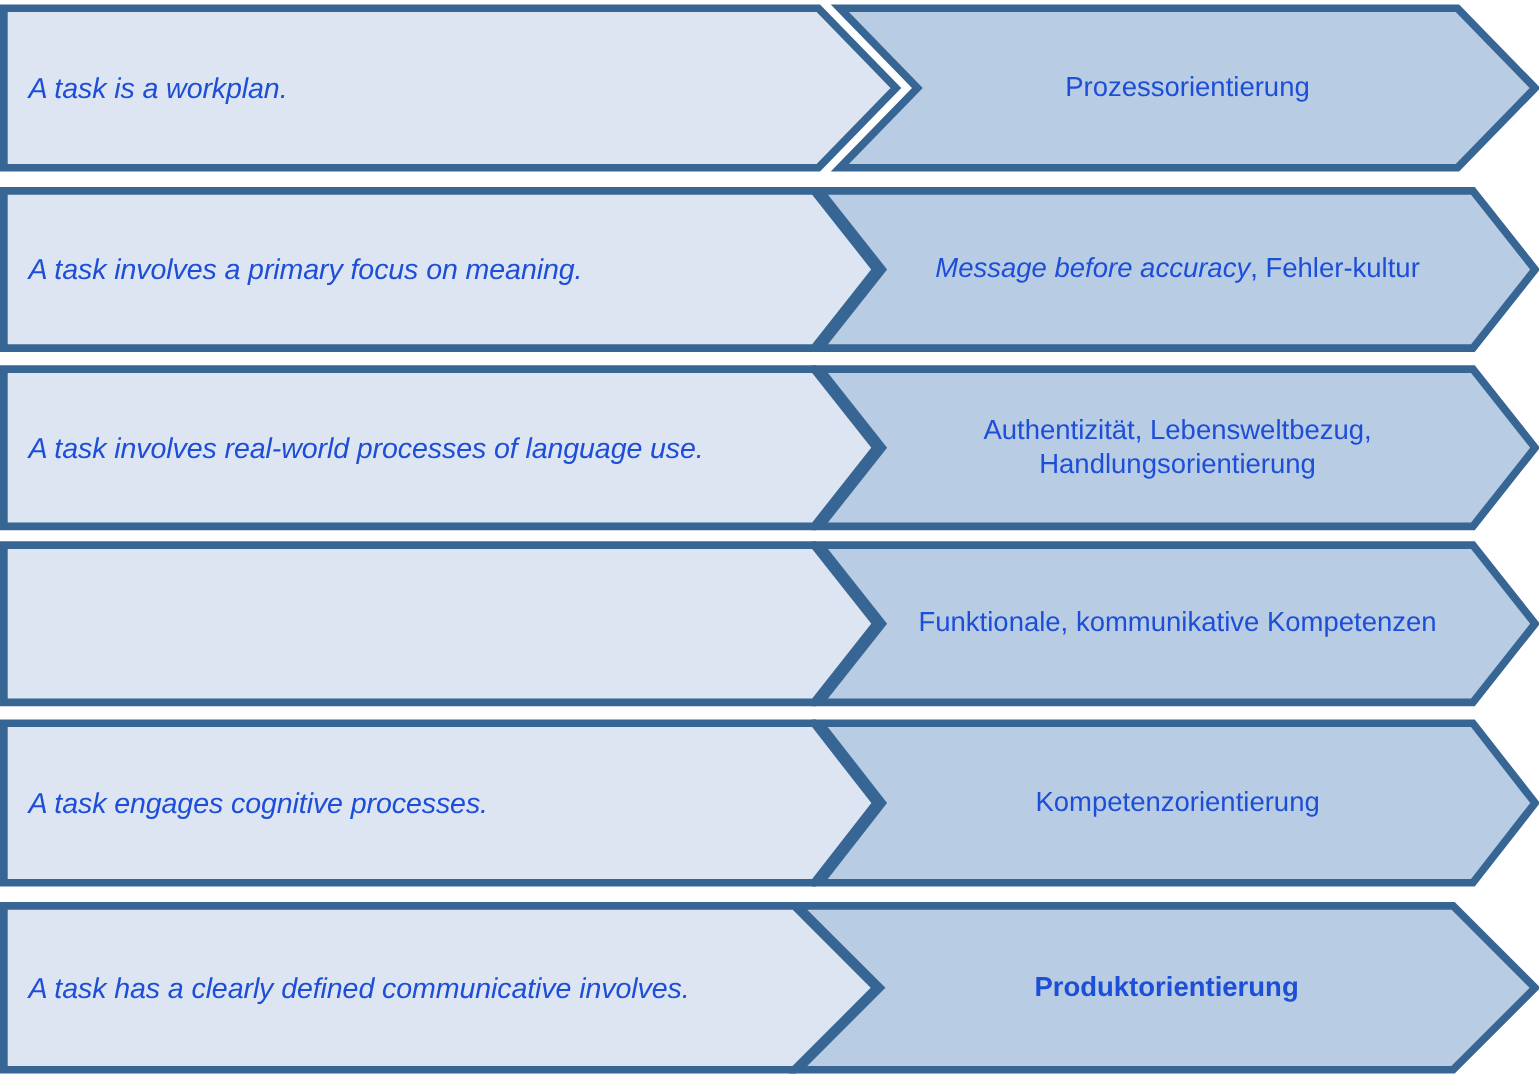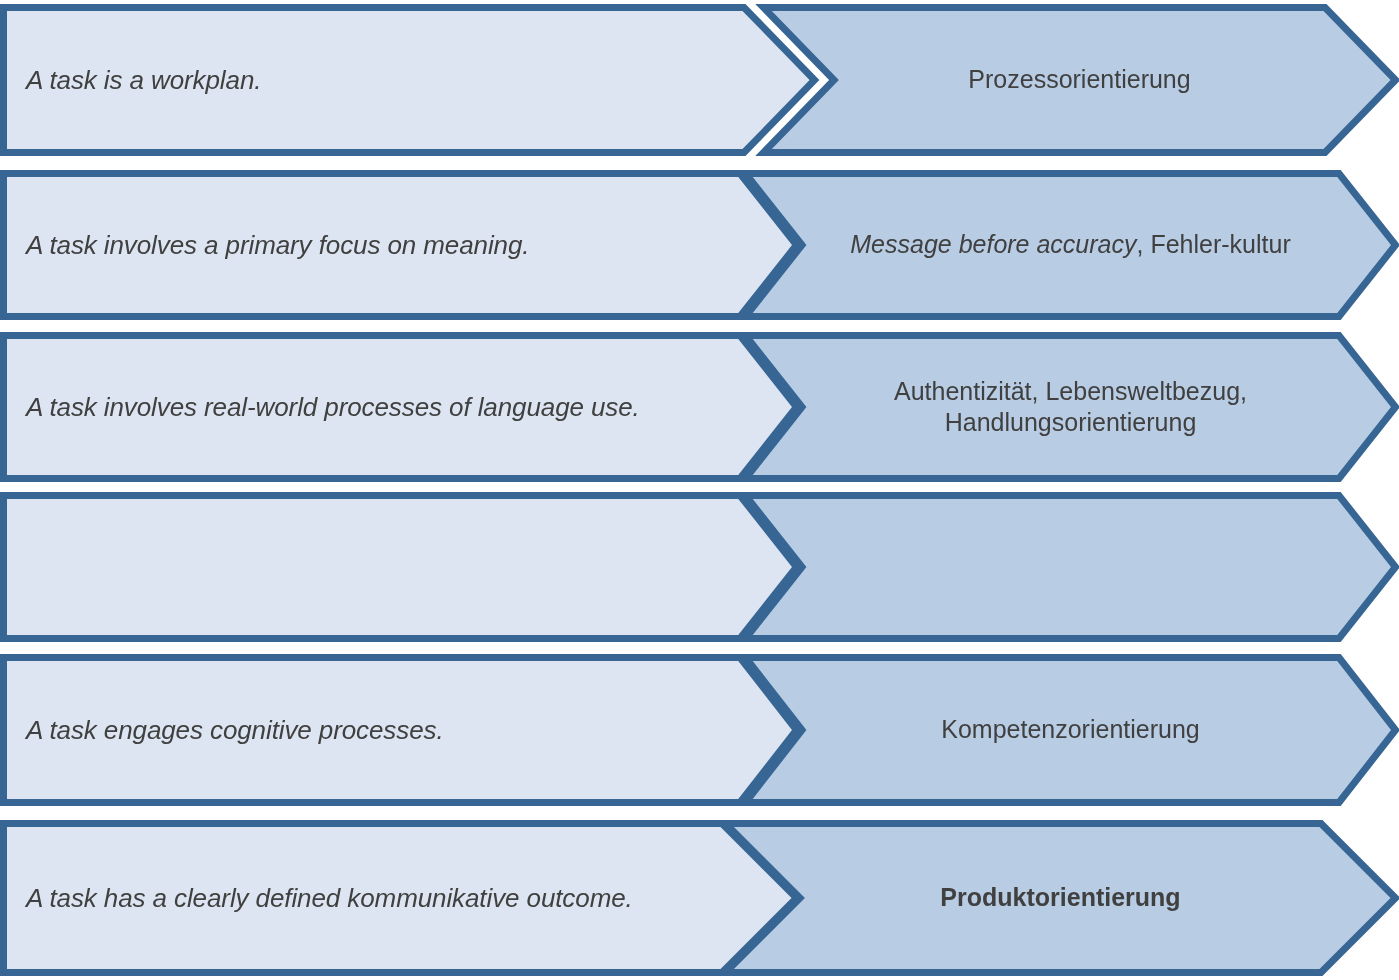--- a/index.html
+++ b/index.html
@@ -56,21 +56,21 @@
     padding-left: 26px;
     padding-right: 60px;
   }
   .label-right {
     justify-content: center;
     text-align: center;
     padding-left: 70px;
     padding-right: 70px;
   }
   .txt {
-    color: #404040;
+    color: #1d4ed8;
     line-height: 1.26;
   }
   .txt-left {
     font-size: 26px;
     font-style: italic;
     letter-spacing: -0.1px;
     white-space: nowrap;
   }
   .txt-right {
     font-size: 25px;
@@ -143,20 +143,23 @@
       <div class="shape left-shape" style="width: 800px;">
         <svg viewBox="0 0 800 150" preserveAspectRatio="none">
           <polygon points="3.5,3.5 740,3.5 796.5,75 740,146.5 3.5,146.5" fill="#dce5f1" stroke="#386694" stroke-width="7" stroke-linejoin="miter"></polygon>
         </svg>
       </div>
       <div class="shape right-shape" style="left: 742px; width: 657px;">
         <svg viewBox="0 0 657 150" preserveAspectRatio="none">
           <polygon points="3.5,3.5 597,3.5 653.5,75 597,146.5 3.5,146.5 60,75" fill="#b8cce4" stroke="#386694" stroke-width="7" stroke-linejoin="miter"></polygon>
         </svg>
       </div>
+      <div class="label label-right" style="left: 742px; width: 657px;">
+        <span class="txt txt-right"><span>Funktionale, kommunikative Kompetenzen</span></span>
+      </div>
     </div>
     <div class="row" style="top: 654px; height: 152px;">
       <div class="shape left-shape" style="width: 800px;">
         <svg viewBox="0 0 800 152" preserveAspectRatio="none">
           <polygon points="3.5,3.5 740,3.5 796.5,76 740,148.5 3.5,148.5" fill="#dce5f1" stroke="#386694" stroke-width="7" stroke-linejoin="miter"></polygon>
         </svg>
       </div>
       <div class="shape right-shape" style="left: 742px; width: 657px;">
         <svg viewBox="0 0 657 152" preserveAspectRatio="none">
           <polygon points="3.5,3.5 597,3.5 653.5,76 597,148.5 3.5,148.5 60,76" fill="#b8cce4" stroke="#386694" stroke-width="7" stroke-linejoin="miter"></polygon>
@@ -174,19 +177,19 @@
         <svg viewBox="0 0 800 156" preserveAspectRatio="none">
           <polygon points="3.5,3.5 722,3.5 796.5,78 722,152.5 3.5,152.5" fill="#dce5f1" stroke="#386694" stroke-width="7" stroke-linejoin="miter"></polygon>
         </svg>
       </div>
       <div class="shape right-shape" style="left: 722px; width: 677px;">
         <svg viewBox="0 0 677 156" preserveAspectRatio="none">
           <polygon points="3.5,3.5 599,3.5 673.5,78 599,152.5 3.5,152.5 78,78" fill="#b8cce4" stroke="#386694" stroke-width="7" stroke-linejoin="miter"></polygon>
         </svg>
       </div>
       <div class="label label-left" style="left: 0px; width: 800px;">
-        <span class="txt txt-left">A task has a clearly defined kommunikative outcome.</span>
+        <span class="txt txt-left">A task has a clearly defined communicative involves.</span>
       </div>
       <div class="label label-right" style="left: 722px; width: 677px; font-weight: bold;">
         <span class="txt txt-right"><span>Produktorientierung</span></span>
       </div>
     </div>
   </div>
 
 </body></html>

